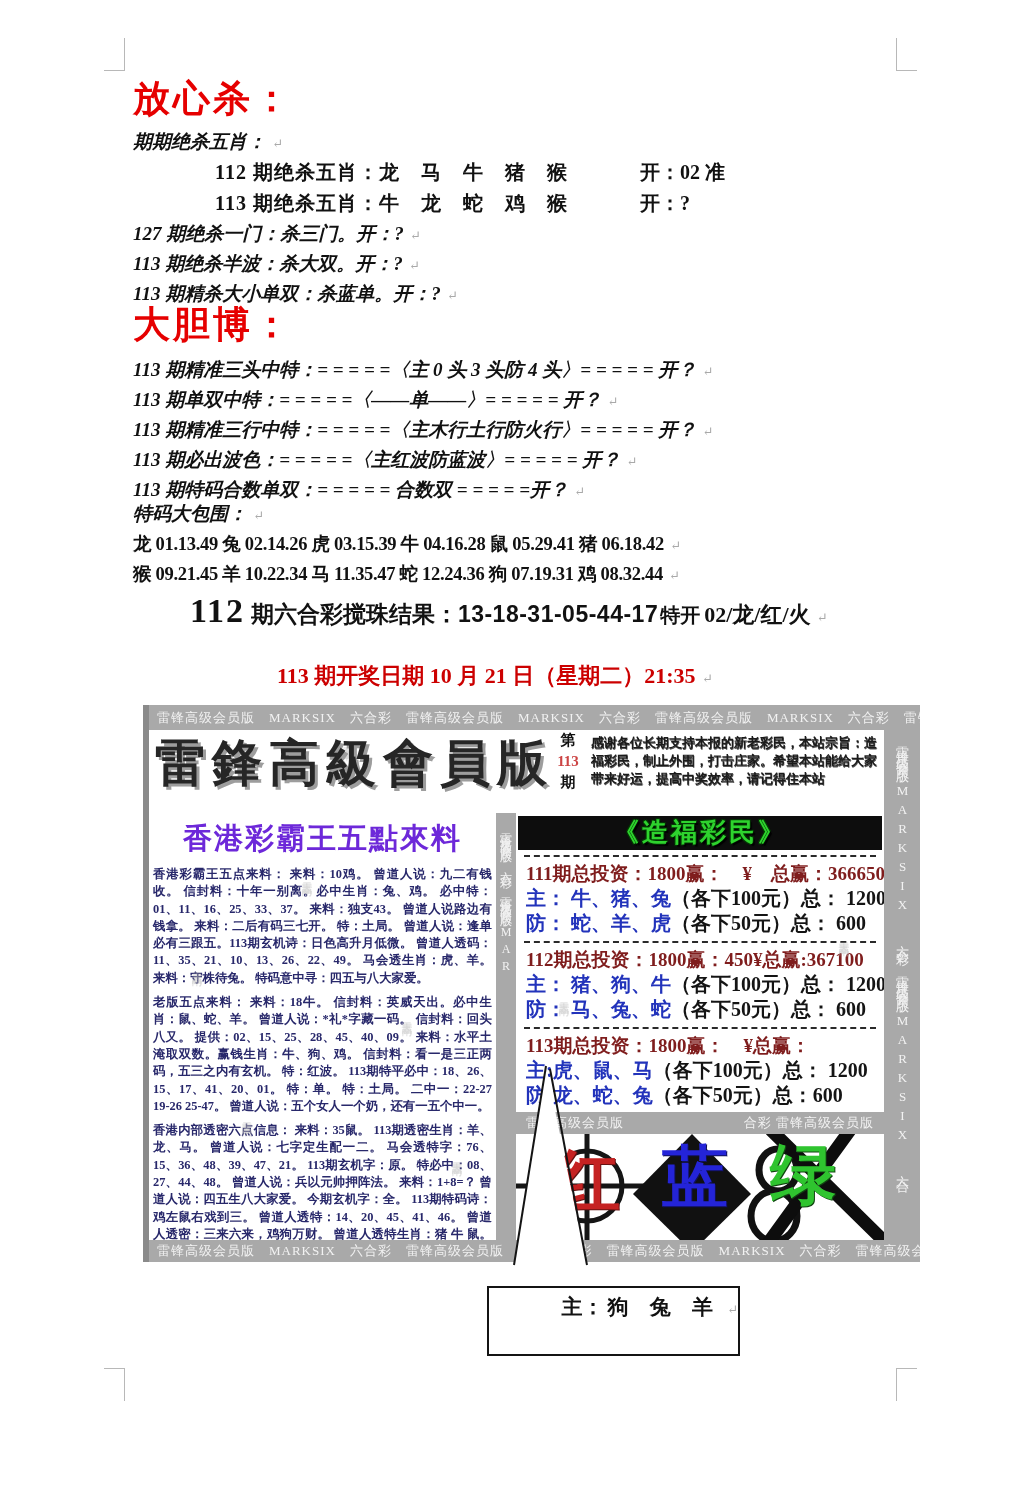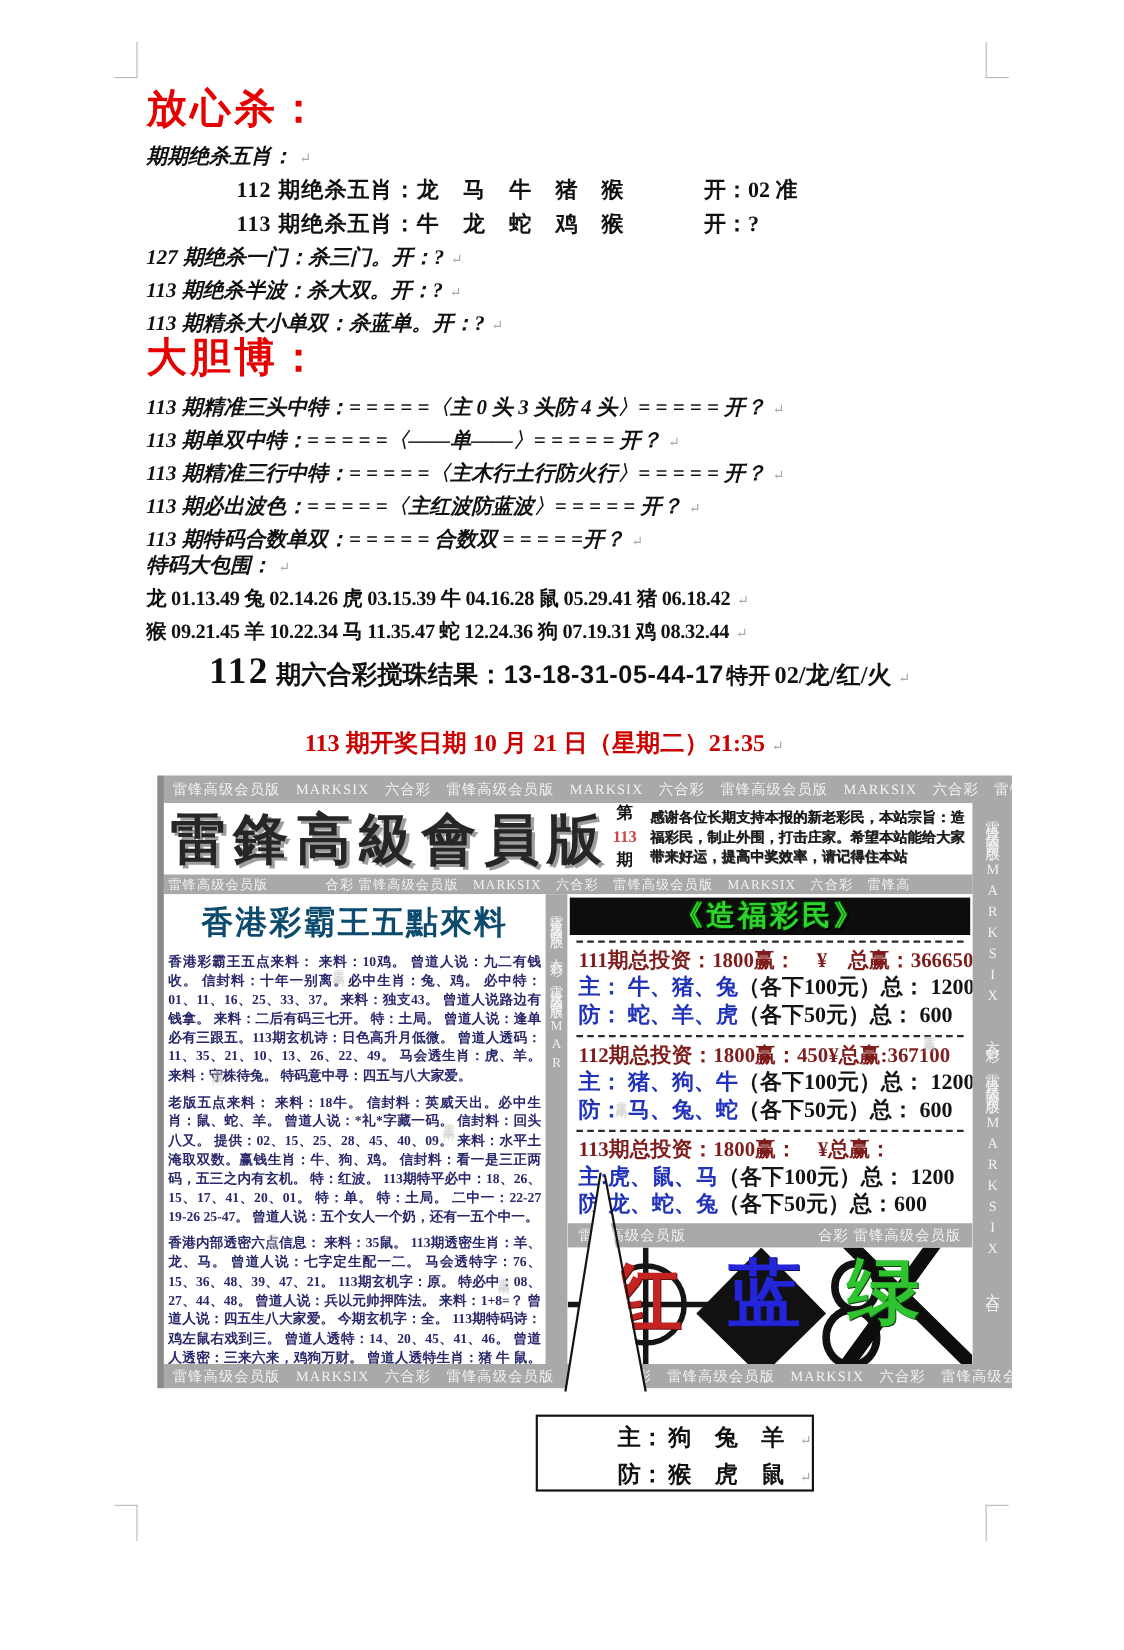--- a/index.html
+++ b/index.html
@@ -48,21 +48,21 @@
   #issueCol .ip{font-size:15px;font-weight:900;color:#111;}
   #issueCol .inum{font-size:15px;font-weight:900;color:#cc4444;}
   #greeting{left:442px;top:4px;width:288px;height:58px;font-size:13px;font-weight:900;
             line-height:18px;color:#1b1b1b;overflow:hidden;text-shadow:0.5px 0.5px 0 #555;}
   #stripRight{left:735px;top:25px;width:36px;height:510px;writing-mode:vertical-rl;
               text-orientation:upright;line-height:36px;letter-spacing:4px;font-size:13px;
               padding-top:6px;box-sizing:border-box;}
   #stripMid{left:0;top:90px;width:735px;height:18px;line-height:18px;font-size:12px;padding-left:4px;box-sizing:border-box;}
   
   #leftPanel{left:0;top:108px;width:347px;height:427px;background:#fff;overflow:hidden;}
-  #lpTitle{font-size:29px;font-weight:900;color:#0c4a6e;text-align:center;margin:6px 0 2px;letter-spacing:2px;}
+  #lpTitle{font-size:29px;font-weight:900;color:#6d28d9;text-align:center;margin:6px 0 2px;letter-spacing:2px;}
   .lp-p{margin:7px 4px;font-size:12.4px;font-weight:700;color:#28286b;line-height:17.3px;text-align:justify;}
   #stripCenter{left:347px;top:108px;width:20px;height:427px;writing-mode:vertical-rl;
                text-orientation:upright;font-size:12px;letter-spacing:3px;line-height:20px;
                padding-top:10px;box-sizing:border-box;}
   
   #rightPanel{left:367px;top:108px;width:368px;height:427px;background:#fff;overflow:hidden;position:absolute;}
   #rpHeader{margin:3px 2px 0;height:34px;background:#0d0d0d;color:#2ed32e;font-size:26px;
             font-weight:900;text-align:center;line-height:34px;letter-spacing:3px;
             text-shadow:-1px -1px 0 #033803,1px -1px 0 #033803,-1px 1px 0 #033803,2px 2px 1px #000;}
   .sep{border-top:2px dashed #2a2a2a;margin:5px 8px;}
@@ -135,21 +135,20 @@
     <div id="bigTitle" class="abs">雷鋒高級會員版</div>
     <div id="issueCol" class="abs">
       <div class="ip">第</div>
       <div class="inum">113</div>
       <div class="ip">期</div>
     </div>
     <div id="greeting" class="abs">感谢各位长期支持本报的新老彩民，本站宗旨：造福彩民，制止外围，打击庄家。希望本站能给大家带来好运，提高中奖效率，请记得住本站</div>
   </div>
 
   <div id="stripRight" class="abs strip">雷锋高级会员版 MARKSIX 六合彩 雷锋高级会员版 MARKSIX 六合</div>
-  <div id="stripMid" class="abs strip">雷锋高级会员版　　　　合彩 雷锋高级会员版　MARKSIX　六合彩　雷锋高级会员版　MARKSIX　六合彩　雷锋高</div>
 
   <div id="leftPanel" class="abs">
     <span class="wm" style="left:150px;top:60px;">天赢三南</span>
     <span class="wm" style="left:40px;top:150px;">天赢三南</span>
     <span class="wm" style="left:250px;top:200px;">天赢三南</span>
     <span class="wm" style="left:90px;top:300px;">天赢三南</span>
     <span class="wm" style="left:300px;top:340px;">天赢三南</span>
     <div id="lpTitle">香港彩霸王五點來料</div>
     <div class="lp-p">香港彩霸王五点来料： 来料：10鸡。 曾道人说：九二有钱收。 信封料：十年一别离。必中生肖：兔、鸡。 必中特：01、11、16、25、33、37。 来料：独支43。 曾道人说路边有钱拿。 来料：二后有码三七开。 特：土局。 曾道人说：逢单必有三跟五。113期玄机诗：日色高升月低微。 曾道人透码：11、35、21、10、13、26、22、49。 马会透生肖：虎、羊。 来料：守株待兔。 特码意中寻：四五与八大家爱。</div>
     <div class="lp-p">老版五点来料： 来料：18牛。 信封料：英威天出。必中生肖：鼠、蛇、羊。 曾道人说：*礼*字藏一码。 信封料：回头八又。 提供：02、15、25、28、45、40、09。 来料：水平土淹取双数。赢钱生肖：牛、狗、鸡。 信封料：看一是三正两码，五三之内有玄机。 特：红波。 113期特平必中：18、26、15、17、41、20、01。 特：单。 特：土局。 二中一：22-27 19-26 25-47。 曾道人说：五个女人一个奶，还有一五个中一。</div>
@@ -203,19 +202,18 @@
   </div>
 
   <div id="stripBottom" class="abs strip">
     <span>雷锋高级会员版　MARKSIX　六合彩　雷锋高级会员版　MAR</span>
     <span>六合彩　雷锋高级会员版　MARKSIX　六合彩　雷锋高级会</span>
   </div>
 </div>
 
 <div id="calloutBox" class="abs">
   <div class="co-row"><span>主：</span><span class="co-val">狗 兔 羊</span><span class="pil">↵</span></div>
-  <div class="co-row"><span>防：</span><span class="co-val">猴 虎 鼠</span><span class="pil">↵</span></div>
 </div>
 <svg id="calloutTail" class="abs" width="280" height="230" viewBox="0 0 280 230">
   <polygon points="66,26 34,226 107,226" fill="#ffffff"></polygon>
   <line x1="66" y1="26" x2="34" y2="225" stroke="#141414" stroke-width="2"></line>
   <line x1="70" y1="29" x2="107" y2="225" stroke="#141414" stroke-width="2"></line>
 </svg>
 
 </body></html>

